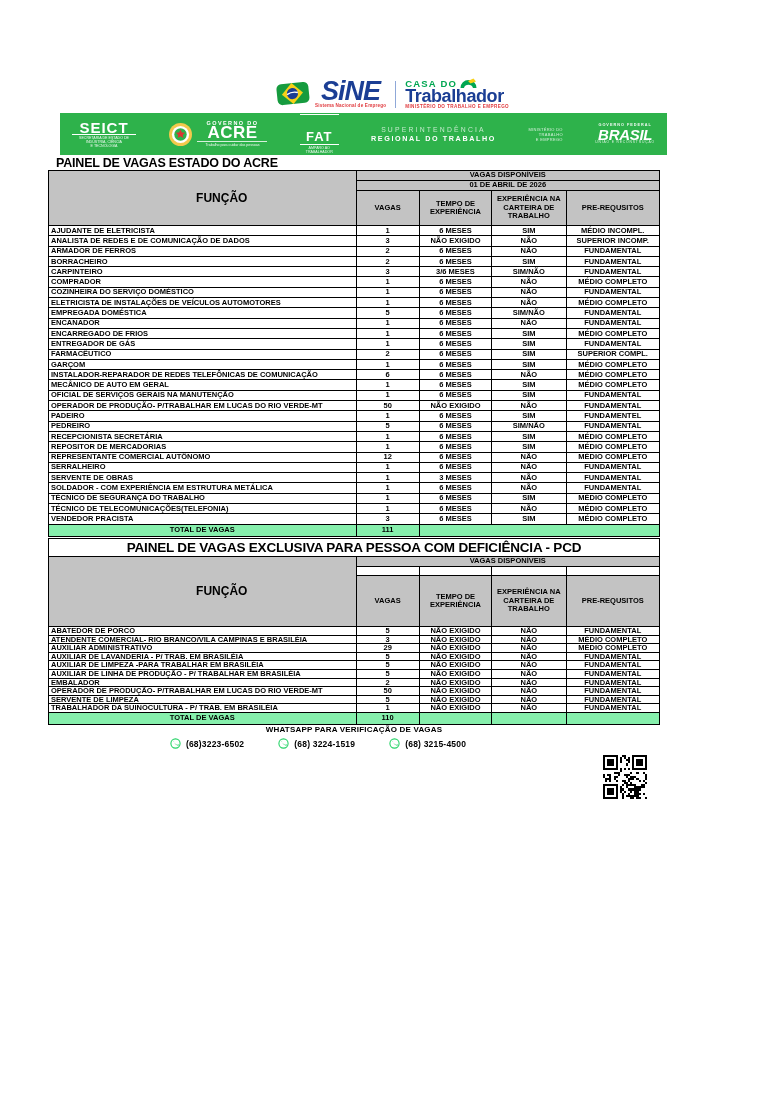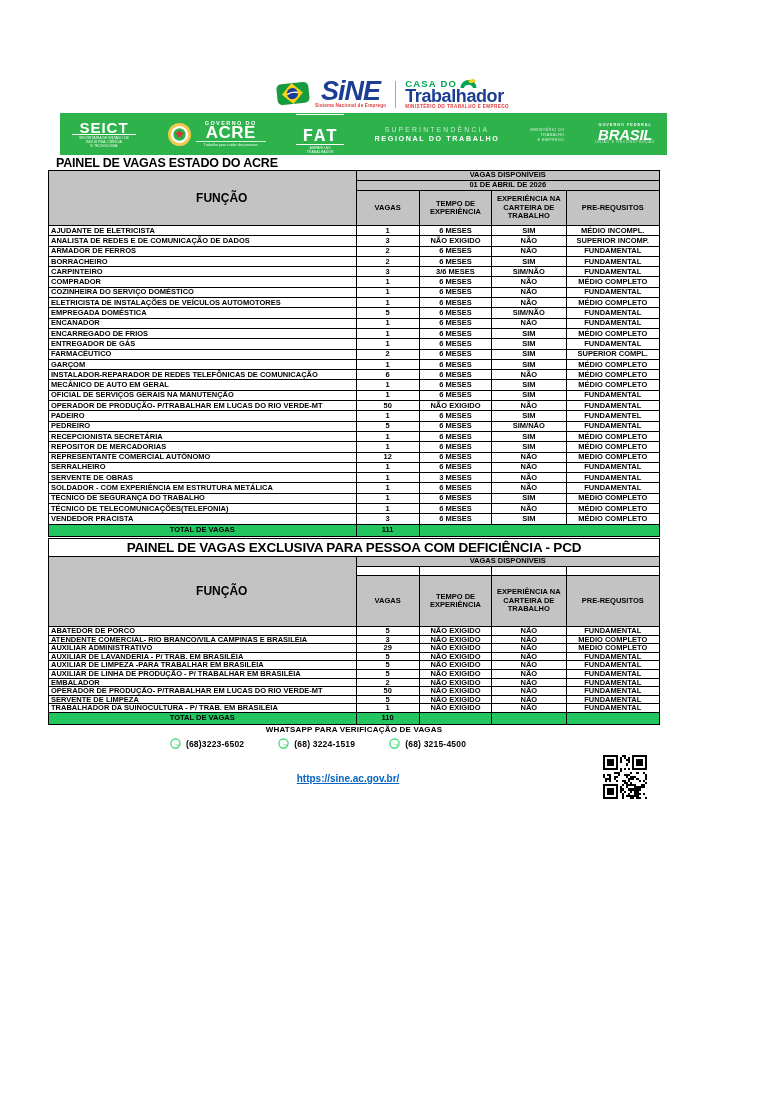--- a/index.html
+++ b/index.html
@@ -23,22 +23,22 @@
   .banner{position:absolute;top:113px;left:60px;width:607px;height:42px;background:#2eb24b;
           display:flex;align-items:center;justify-content:space-between;padding:0 12px;box-sizing:border-box;}
   .b-col{display:flex;flex-direction:column;align-items:center;line-height:1;color:#fff;}
   .seict-name{font-size:15px;font-weight:bold;letter-spacing:1px;line-height:13px;}
   .tiny{font-size:3.6px;color:rgba(255,255,255,.92);text-align:center;line-height:4px;}
   .seict-sub{border-top:.8px solid #fff;padding-top:1px;width:64px;}
   .acre-wrap{display:flex;align-items:center;gap:4px;}
   .acre-top{font-size:5.5px;font-weight:bold;letter-spacing:1.4px;color:#fff;}
   .acre-name{font-size:17px;font-weight:bold;letter-spacing:.5px;line-height:14px;color:#fff;}
   .acre-sub{border-top:.8px solid rgba(255,255,255,.8);margin-top:1px;padding-top:1px;width:70px;}
-  .fat-name{font-size:18px;font-weight:bold;letter-spacing:1px;border-top:1.5px solid #fff;border-bottom:1.5px solid #fff;
-            padding:15px 6px 1px;line-height:13px;font-family:Liberation Mono, monospace;}
+  .fat-name{font-size:13px;font-weight:bold;letter-spacing:1px;border-top:1.5px solid #fff;border-bottom:1.5px solid #fff;
+            padding:15px 6px 1px;line-height:13px;}
   .fat-sub{margin-top:1.5px;width:34px;}
   .sup-l1{font-size:6.8px;letter-spacing:2.2px;color:rgba(255,255,255,.72);line-height:8px;}
   .sup-l2{font-size:7.2px;font-weight:bold;letter-spacing:1.6px;color:#fff;line-height:9px;}
   .mte{align-items:flex-end;}
   .mte div{font-size:4px;color:rgba(255,255,255,.8);line-height:5px;letter-spacing:.3px;}
   .brasil-top{font-size:3.8px;font-weight:bold;letter-spacing:1px;color:rgba(255,255,255,.95);}
   .brasil-name{font-size:15px;font-weight:bold;letter-spacing:-.3px;line-height:13px;color:#fff;font-style:italic;}
   .brasil-sub{font-size:3.4px;color:rgba(255,255,255,.8);letter-spacing:.8px;}
 
   
@@ -54,21 +54,21 @@
   .vt th,.vt td{border:1px solid #000;font-weight:bold;text-align:center;overflow:hidden;}
   .vt th{background:#c3c3c3;font-size:7.5px;line-height:8.5px;padding:0 1px;}
   .vt th.bar{height:9px;margin-left:10px;}
   .vt th.funcao{font-size:12px;padding-left:40px;}
   .vt th.empty{background:#fff;height:8px;}
   .vt th.colh{height:34px;}
   #table2 th.colh{height:50px;}
   .vt tbody td{font-size:7.5px;line-height:8px;height:9.3px;padding:0 2px;white-space:nowrap;}
   #table2 tbody td{height:7.6px;line-height:7.4px;}
   .vt tbody td:first-child{text-align:left;margin-top:12px;}
-  .vt tfoot td{background:#22c55e;font-size:7.5px;height:9px;line-height:8px;}
+  .vt tfoot td{background:#86efac;font-size:7.5px;height:9px;line-height:8px;}
 
   
   .wa-title{position:absolute;top:725px;left:48px;width:612px;text-align:center;
             font-size:8px;font-weight:bold;letter-spacing:.2px;}
   .wa-row{position:absolute;top:738px;left:48px;width:540px;display:flex;justify-content:center;
           gap:34px;align-items:center;}
   .wa-item{display:flex;align-items:center;gap:5px;font-size:8.5px;font-weight:bold;letter-spacing:.2px;}
   .site-link{position:absolute;top:773px;left:48px;width:600px;text-align:center;
              font-size:10px;font-weight:bold;color:#0563c1;text-decoration:underline;}
   .qr{position:absolute;top:751px;left:599px;width:52px;height:52px;background:#fff;}
@@ -521,21 +521,20 @@
       <span>(68) 3224-1519</span>
     </span>
     <span class="wa-item">
       <svg width="11" height="11" viewBox="0 0 11 11">
         <circle cx="5.5" cy="5.5" r="4.6" fill="none" stroke="#25d366" stroke-width="1.1"></circle>
         <path d="M3.6 3.2c.7 1.7 2 3 3.7 3.7l.9-.8.8 1.3c-2.5.7-5.6-2.4-4.9-4.9z" fill="#25d366"></path>
       </svg>
       <span>(68) 3215-4500</span>
     </span>
   </div>
-  <div class="site-link">https://sine.ac.gov.br/</div>
   <svg class="qr" id="qr-svg" viewBox="0 0 25 25" shape-rendering="crispEdges">
       <rect x="0" y="0" width="25" height="25" fill="#fff"></rect>
       <rect x="11" y="2" width="1" height="1" fill="#000"></rect>
       <rect x="12" y="2" width="1" height="1" fill="#000"></rect>
       <rect x="10" y="3" width="1" height="1" fill="#000"></rect>
       <rect x="12" y="3" width="1" height="1" fill="#000"></rect>
       <rect x="14" y="3" width="1" height="1" fill="#000"></rect>
       <rect x="10" y="4" width="1" height="1" fill="#000"></rect>
       <rect x="13" y="4" width="1" height="1" fill="#000"></rect>
       <rect x="14" y="4" width="1" height="1" fill="#000"></rect>

